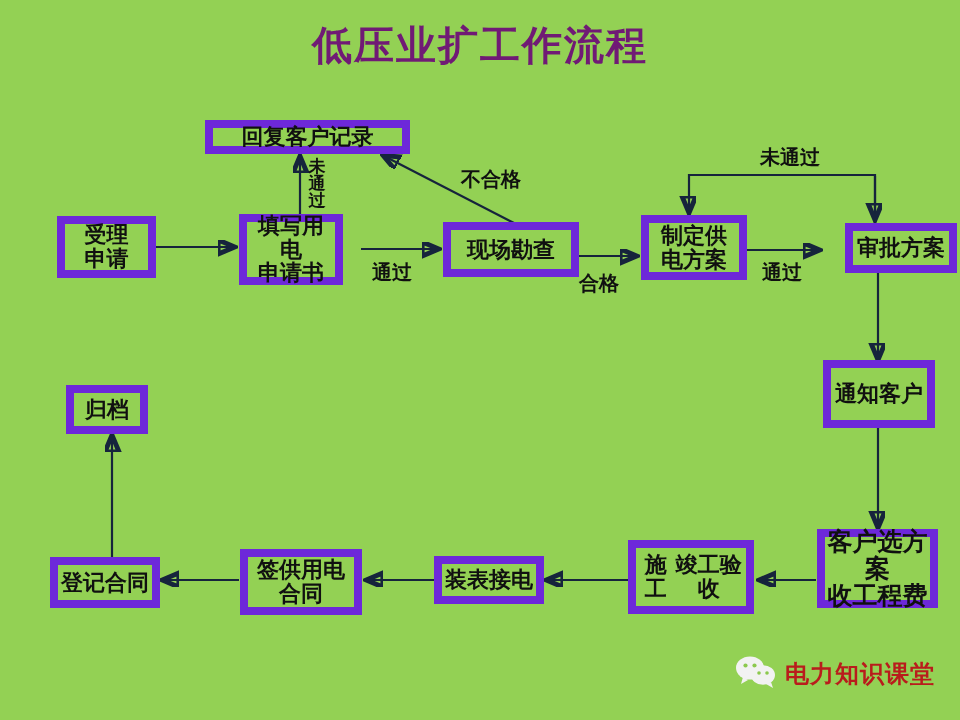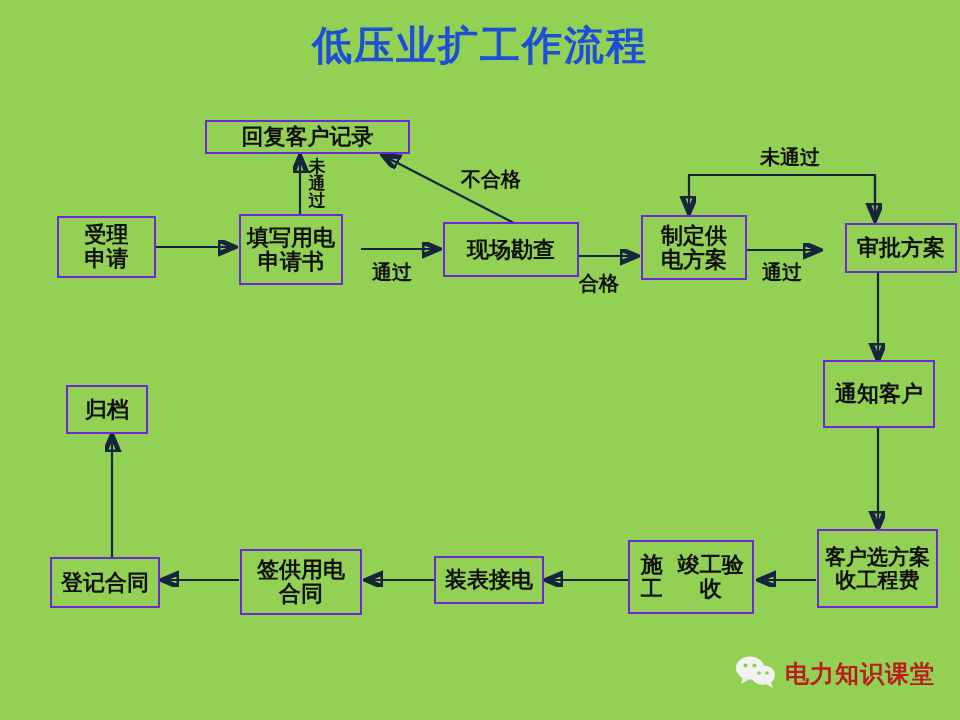--- a/index.html
+++ b/index.html
@@ -17,27 +17,27 @@
   }
   #title {
     position: absolute;
     left: 0;
     top: 18px;
     width: 960px;
     text-align: center;
     font-family: "DejaVu Serif", "Liberation Serif", serif;
     font-size: 40px;
     font-weight: 700;
-    color: #1d4ed8;
+    color: #701a75;
     letter-spacing: 2px;
   }
   .node {
     position: absolute;
     box-sizing: border-box;
-    border: 2px solid #6d28d9;
+    border: 8px solid #6d28d9;
     background: #93d154;
     display: flex;
     align-items: center;
     justify-content: center;
     text-align: center;
     font-family: "DejaVu Serif", "Liberation Serif", serif;
     font-size: 22px;
     font-weight: 700;
     color: #101010;
     line-height: 1.08;
@@ -156,21 +156,21 @@
   </div>
 
   <div class="node" style="left:823px; top:223px; width:112px; height:50px;margin-left:22px;">
     <span>审批方案</span>
   </div>
 
   <div class="node" style="left:823px; top:360px; width:112px; height:68px;">
     <span>通知客户</span>
   </div>
 
-  <div class="node" style="left:817px; top:529px; width:121px; height:79px; flex-direction:column; font-size:21px;">
+  <div class="node" style="left:817px; top:529px; width:121px; height:79px; flex-direction:column; font-size:25px;">
     <span>客户选方案</span>
     <span>收工程费</span>
   </div>
 
   <div class="node" style="left:628px; top:540px; width:126px; height:74px; ">
     <span>施工</span>
     <span>竣工验收</span>
   </div>
 
   <div class="node" style="left:434px; top:556px; width:110px; height:48px;">

